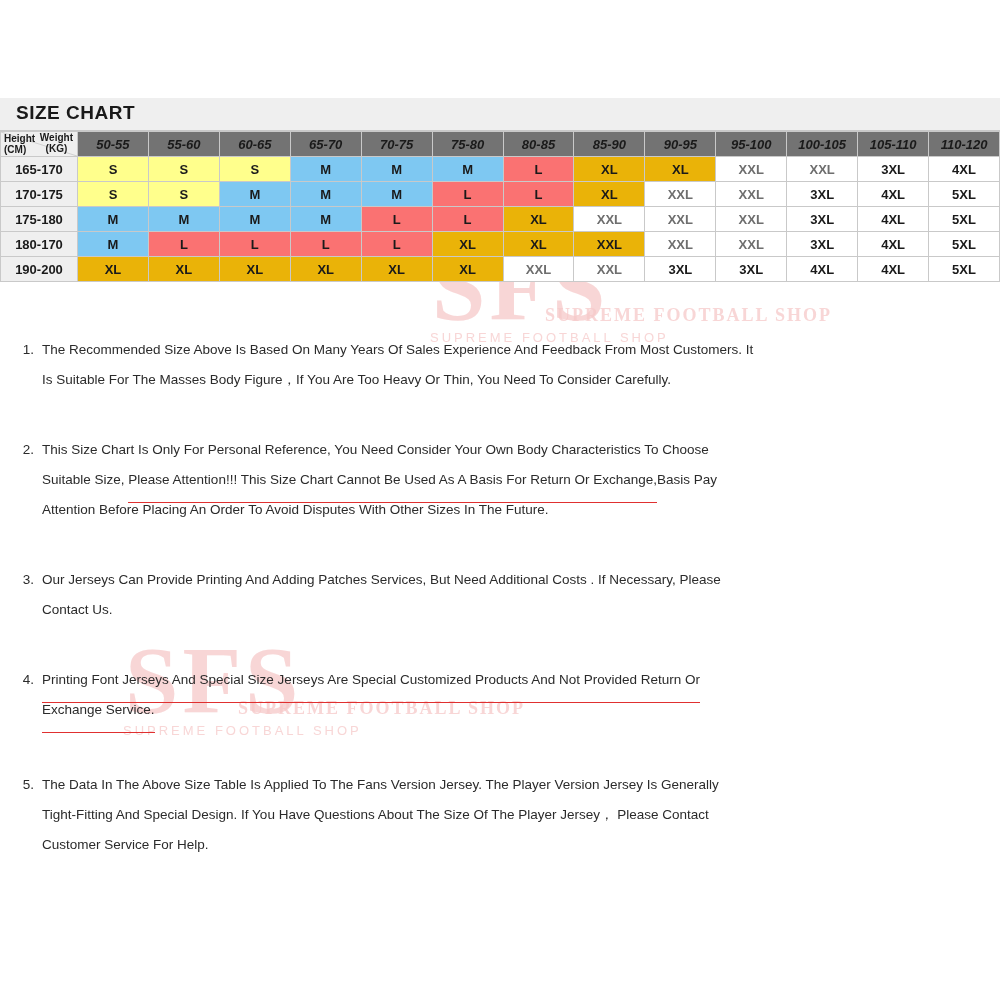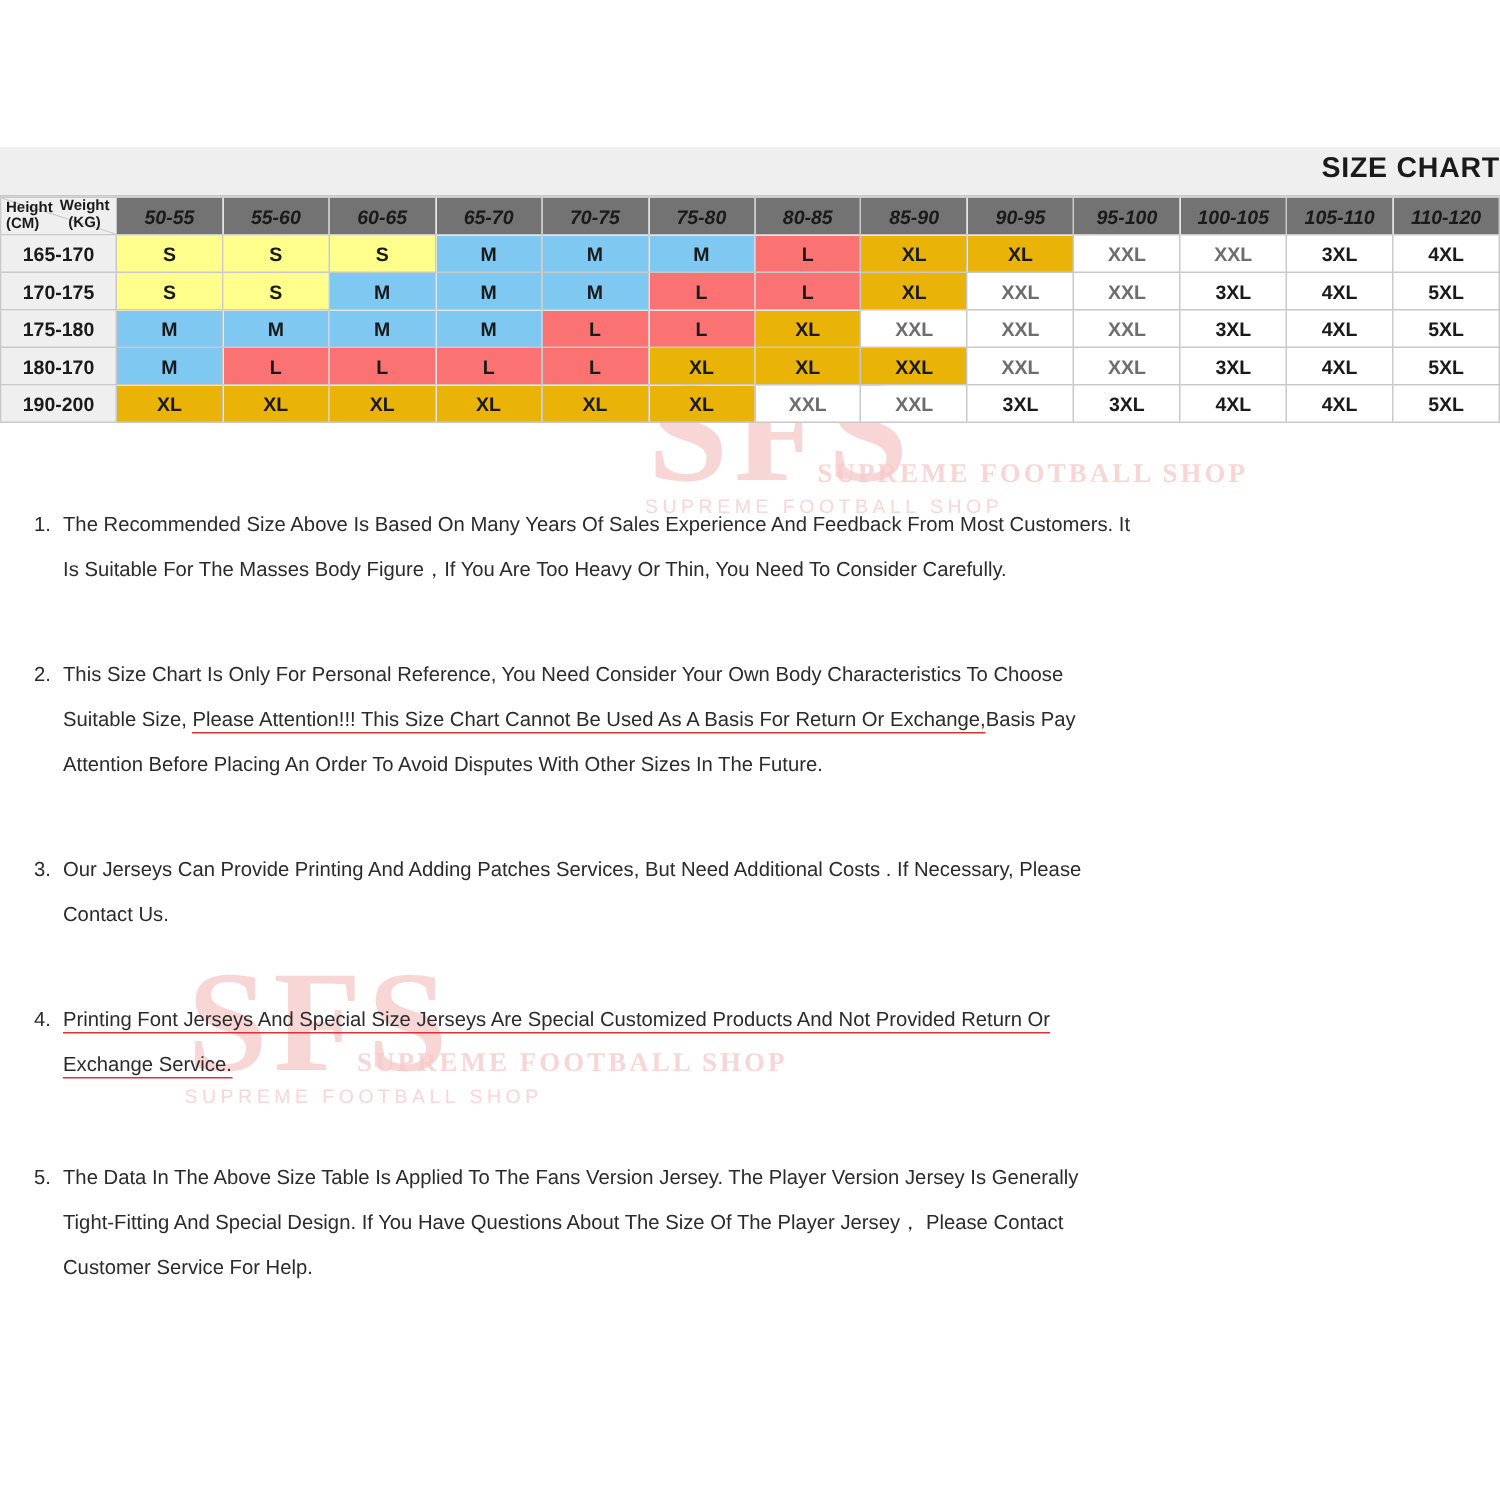--- a/index.html
+++ b/index.html
@@ -55,24 +55,24 @@
   .chart-wrap {
     position: absolute;
     left: 0;
     top: 98px;
     width: 1000px;
     z-index: 10;
   }
   .title-bar {
     background: #efefef;
     border-bottom: 1px solid #c8c8c8;
-    text-align: right;
+    text-align: left;
     font-size: 19px;
     font-weight: bold;
-    padding: 4px 0 6px 6px;
+    padding: 4px 0 6px 16px;
     letter-spacing: .5px;
   }
   table.size {
     border-collapse: collapse;
     width: 1000px;
     table-layout: fixed;
   }
   table.size td, table.size th {
     border: 1px solid #c9c9c9;
     text-align: center;
@@ -150,21 +150,21 @@
     flex: 0 0 34px;
     line-height: 30px;
   }
   .note-body {
     flex: 1 1 auto;
     line-height: 30px;
     max-width: 730px;
   }
   .u-red {
     border-bottom: 1.5px solid #e03030;
-    padding-bottom: 1px;
+    padding-bottom: 15px;
   }
   .n1 { margin-top: 0px; }
   .n2 { margin-top: 40px; }
   .n3 { margin-top: 40px; }
   .n4 { margin-top: 40px; }
   .n5 { margin-top: 45px; }
 </style>
 </head>
 <body>
 

